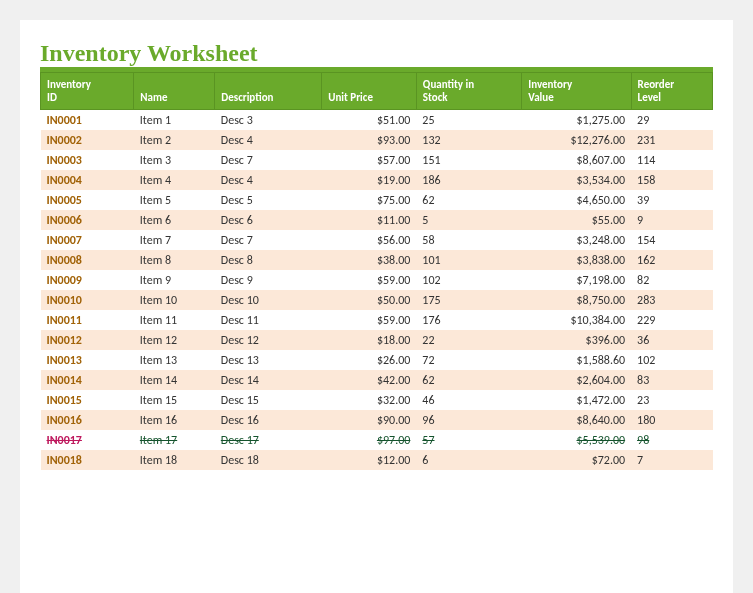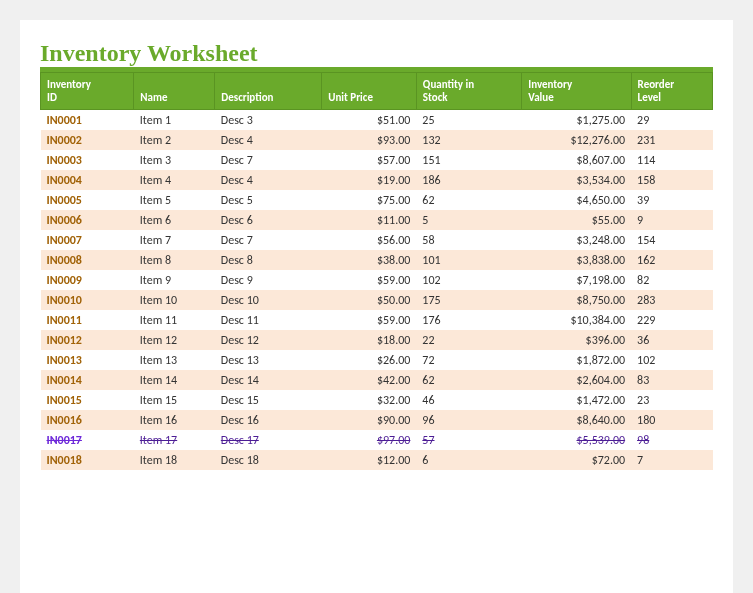--- a/index.html
+++ b/index.html
@@ -42,33 +42,33 @@
       vertical-align: bottom;
       border: 1px solid #5a9422;
     }
     tbody tr:nth-child(even) {
       background: #fce8d8;
     }
     tbody tr:nth-child(odd) {
       background: #fff;
     }
     tbody tr.strikethrough td {
-      color: #4c1d95;
+      color: #14532d;
       text-decoration: line-through;
     }
     tbody tr td {
       padding: 3px 6px;
       border: none;
       font-size: 12px;
       color: #333;
     }
     td.col-id { font-weight: bold; color: #a16207; }
     td.col-price, td.col-value { text-align: right; }
     td.col-qty, td.col-reorder { text-align: left; }
-    .strikethrough td.col-id { color: #6d28d9; }
+    .strikethrough td.col-id { color: #be185d; }
   </style>
 </head>
 <body>
 
 <div class="worksheet-container">
   <h1 class="page-title">Inventory Worksheet</h1>
   <div class="green-bar"></div>
   <table>
     <thead>
       <tr>
@@ -189,21 +189,21 @@
           <td class="col-qty">22</td>
           <td class="col-value">$396.00</td>
           <td class="col-reorder">36</td>
         </tr>
         <tr>
           <td class="col-id">IN0013</td>
           <td>Item 13</td>
           <td>Desc 13</td>
           <td class="col-price">$26.00</td>
           <td class="col-qty">72</td>
-          <td class="col-value">$1,872.00</td>
+          <td class="col-value">$1,588.60</td>
           <td class="col-reorder">102</td>
         </tr>
         <tr>
           <td class="col-id">IN0014</td>
           <td>Item 14</td>
           <td>Desc 14</td>
           <td class="col-price">$42.00</td>
           <td class="col-qty">62</td>
           <td class="col-value">$2,604.00</td>
           <td class="col-reorder">83</td>

